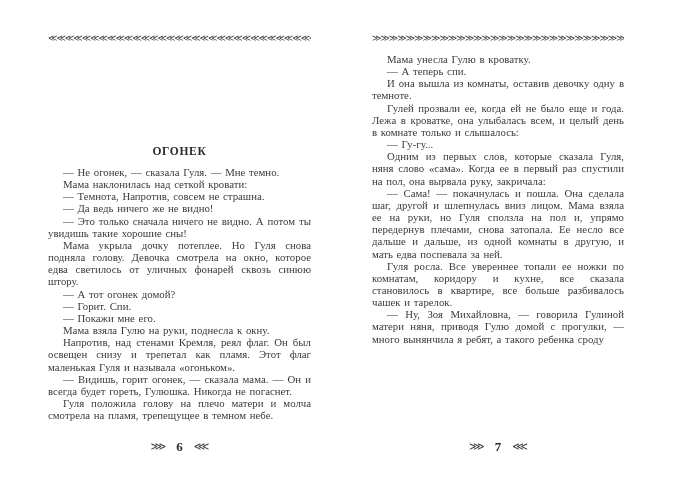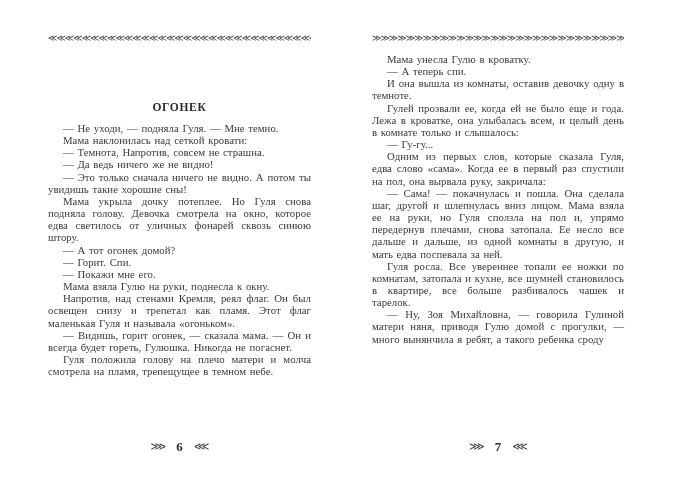--- a/index.html
+++ b/index.html
@@ -26,21 +26,21 @@
   .chapter {
     margin: 0;
     font-family: "Liberation Serif", serif;
     font-weight: bold;
     font-size: 11.5px;
     letter-spacing: 0.7px;
     word-spacing: 5px;
     text-align: center;
     color: #2b2b2b;
   }
-  .page-left  .chapter { margin-top: 57px; margin-bottom: 9px; }
+  .page-left  .chapter { margin-top: 101px; margin-bottom: 9px; }
   .page-right .chapter { margin-top: 20px;  margin-bottom: 11px; }
 
   .paras p {
     margin: 0;
     font-size: 10.8px;
     line-height: 12.15px;
     color: #3b3b3b;
     text-align: justify;
     text-indent: 15px;
     word-spacing: 1px;
@@ -70,21 +70,21 @@
     color: #2b2b2b;
   }
 </style>
 </head>
 <body style="background: rgb(255, 255, 255);">
 
 <section class="page page-left">
   <div class="top-border">≪≪≪≪≪≪≪≪≪≪≪≪≪≪≪≪≪≪≪≪≪≪≪≪≪≪≪≪≪≪≪≪≪≪≪≪≪≪≪≪≪≪≪≪≪≪</div>
   <h2 class="chapter">ОГОНЕК</h2>
   <div class="paras">
-      <p>— Не уходи, — подняла Гуля. — Мне темно.</p>
+      <p>— Не огонек, — сказала Гуля. — Мне темно.</p>
       <p>Мама наклонилась над сеткой кровати:</p>
       <p>— Темнота, Напротив, совсем не страшна.</p>
       <p>— Да ведь ничего же не видно!</p>
       <p>— Это только сначала ничего не видно. А потом ты увидишь такие хорошие сны!</p>
       <p>Мама укрыла дочку потеплее. Но Гуля снова подняла голову. Девочка смотрела на окно, которое едва светилось от уличных фонарей сквозь синюю штору.</p>
       <p>— А тот огонек домой?</p>
       <p>— Горит. Спи.</p>
       <p>— Покажи мне его.</p>
       <p>Мама взяла Гулю на руки, поднесла к окну.</p>
       <p>Напротив, над стенами Кремля, реял флаг. Он был освещен снизу и трепетал как пламя. Этот флаг маленькая Гуля и называла «огоньком».</p>
@@ -96,23 +96,23 @@
 <section class="page page-right">
   <div class="top-border">≫≫≫≫≫≫≫≫≫≫≫≫≫≫≫≫≫≫≫≫≫≫≫≫≫≫≫≫≫≫≫≫≫≫≫≫≫≫≫≫≫≫≫≫≫≫</div>
   <div class="paras cont">
       <p>Мама унесла Гулю в кроватку.</p>
       <p>— А теперь спи.</p>
       <p>И она вышла из комнаты, оставив девочку одну в темноте.</p>
     </div>
   <div class="paras">
       <p>Гулей прозвали ее, когда ей не было еще и года. Лежа в кроватке, она улыбалась всем, и целый день в комнате только и слышалось:</p>
       <p>— Гу-гу...</p>
-      <p>Одним из первых слов, которые сказала Гуля, едва слово «сама». Когда ее в первый раз спустили на пол, она вырвала руку, закричала:</p>
+      <p>Одним из первых слов, которые сказала Гуля, няня слово «сама». Когда ее в первый раз спустили на пол, она вырвала руку, закричала:</p>
       <p>— Сама! — покачнулась и пошла. Она сделала шаг, другой и шлепнулась вниз лицом. Мама взяла ее на руки, но Гуля сползла на пол и, упрямо передернув плечами, снова затопала. Ее несло все дальше и дальше, из одной комнаты в другую, и мать едва поспевала за ней.</p>
-      <p>Гуля росла. Все увереннее топали ее ножки по комнатам, затопала и кухне, все шумней становилось в квартире, все больше разбивалось чашек и тарелок.</p>
+      <p>Гуля росла. Все увереннее топали ее ножки по комнатам, коридору и кухне, все сказала становилось в квартире, все больше разбивалось чашек и тарелок.</p>
       <p>— Ну, Зоя Михайловна, — говорила Гулиной матери няня, приводя Гулю домой с прогулки, — много вынянчила я ребят, а такого ребенка сроду</p>
     </div>
 </section>
 
 <div class="footer footer-left">
   <span class="arr">⋙</span><span class="num">6</span><span class="arr">⋘</span>
 </div>
 
 <div class="footer footer-right">
   <span class="arr">⋙</span><span class="num">7</span><span class="arr">⋘</span>

